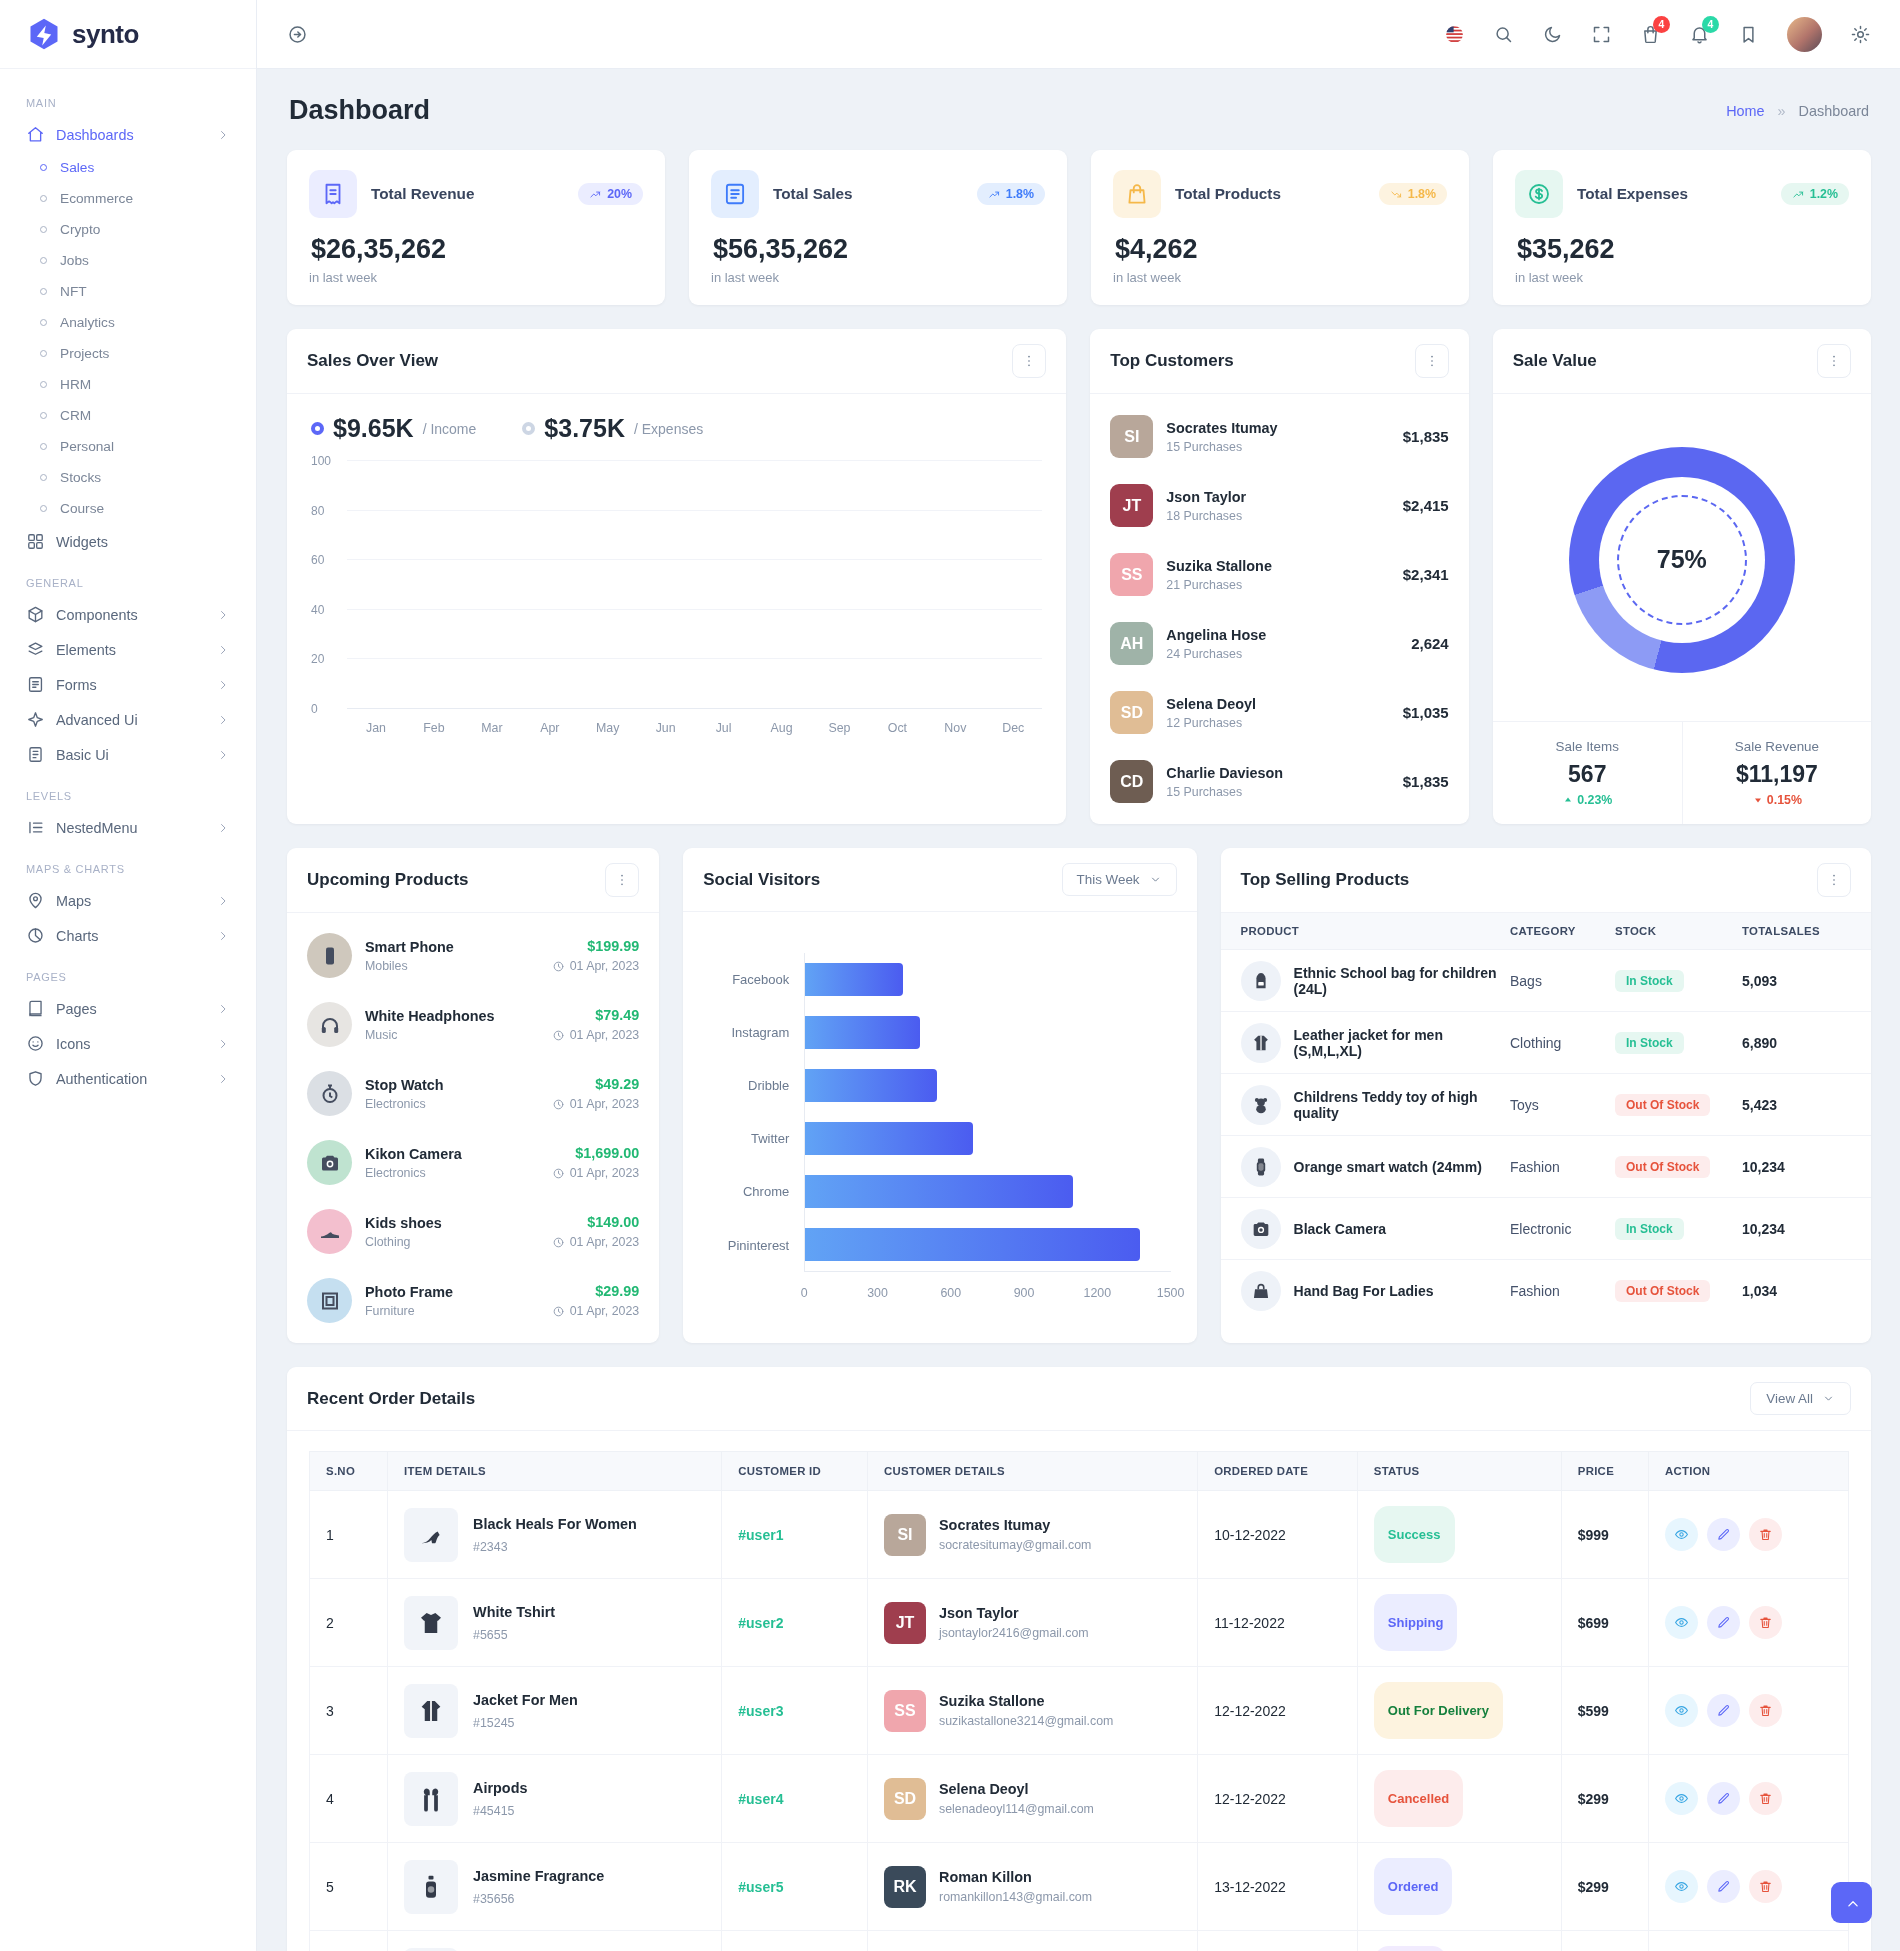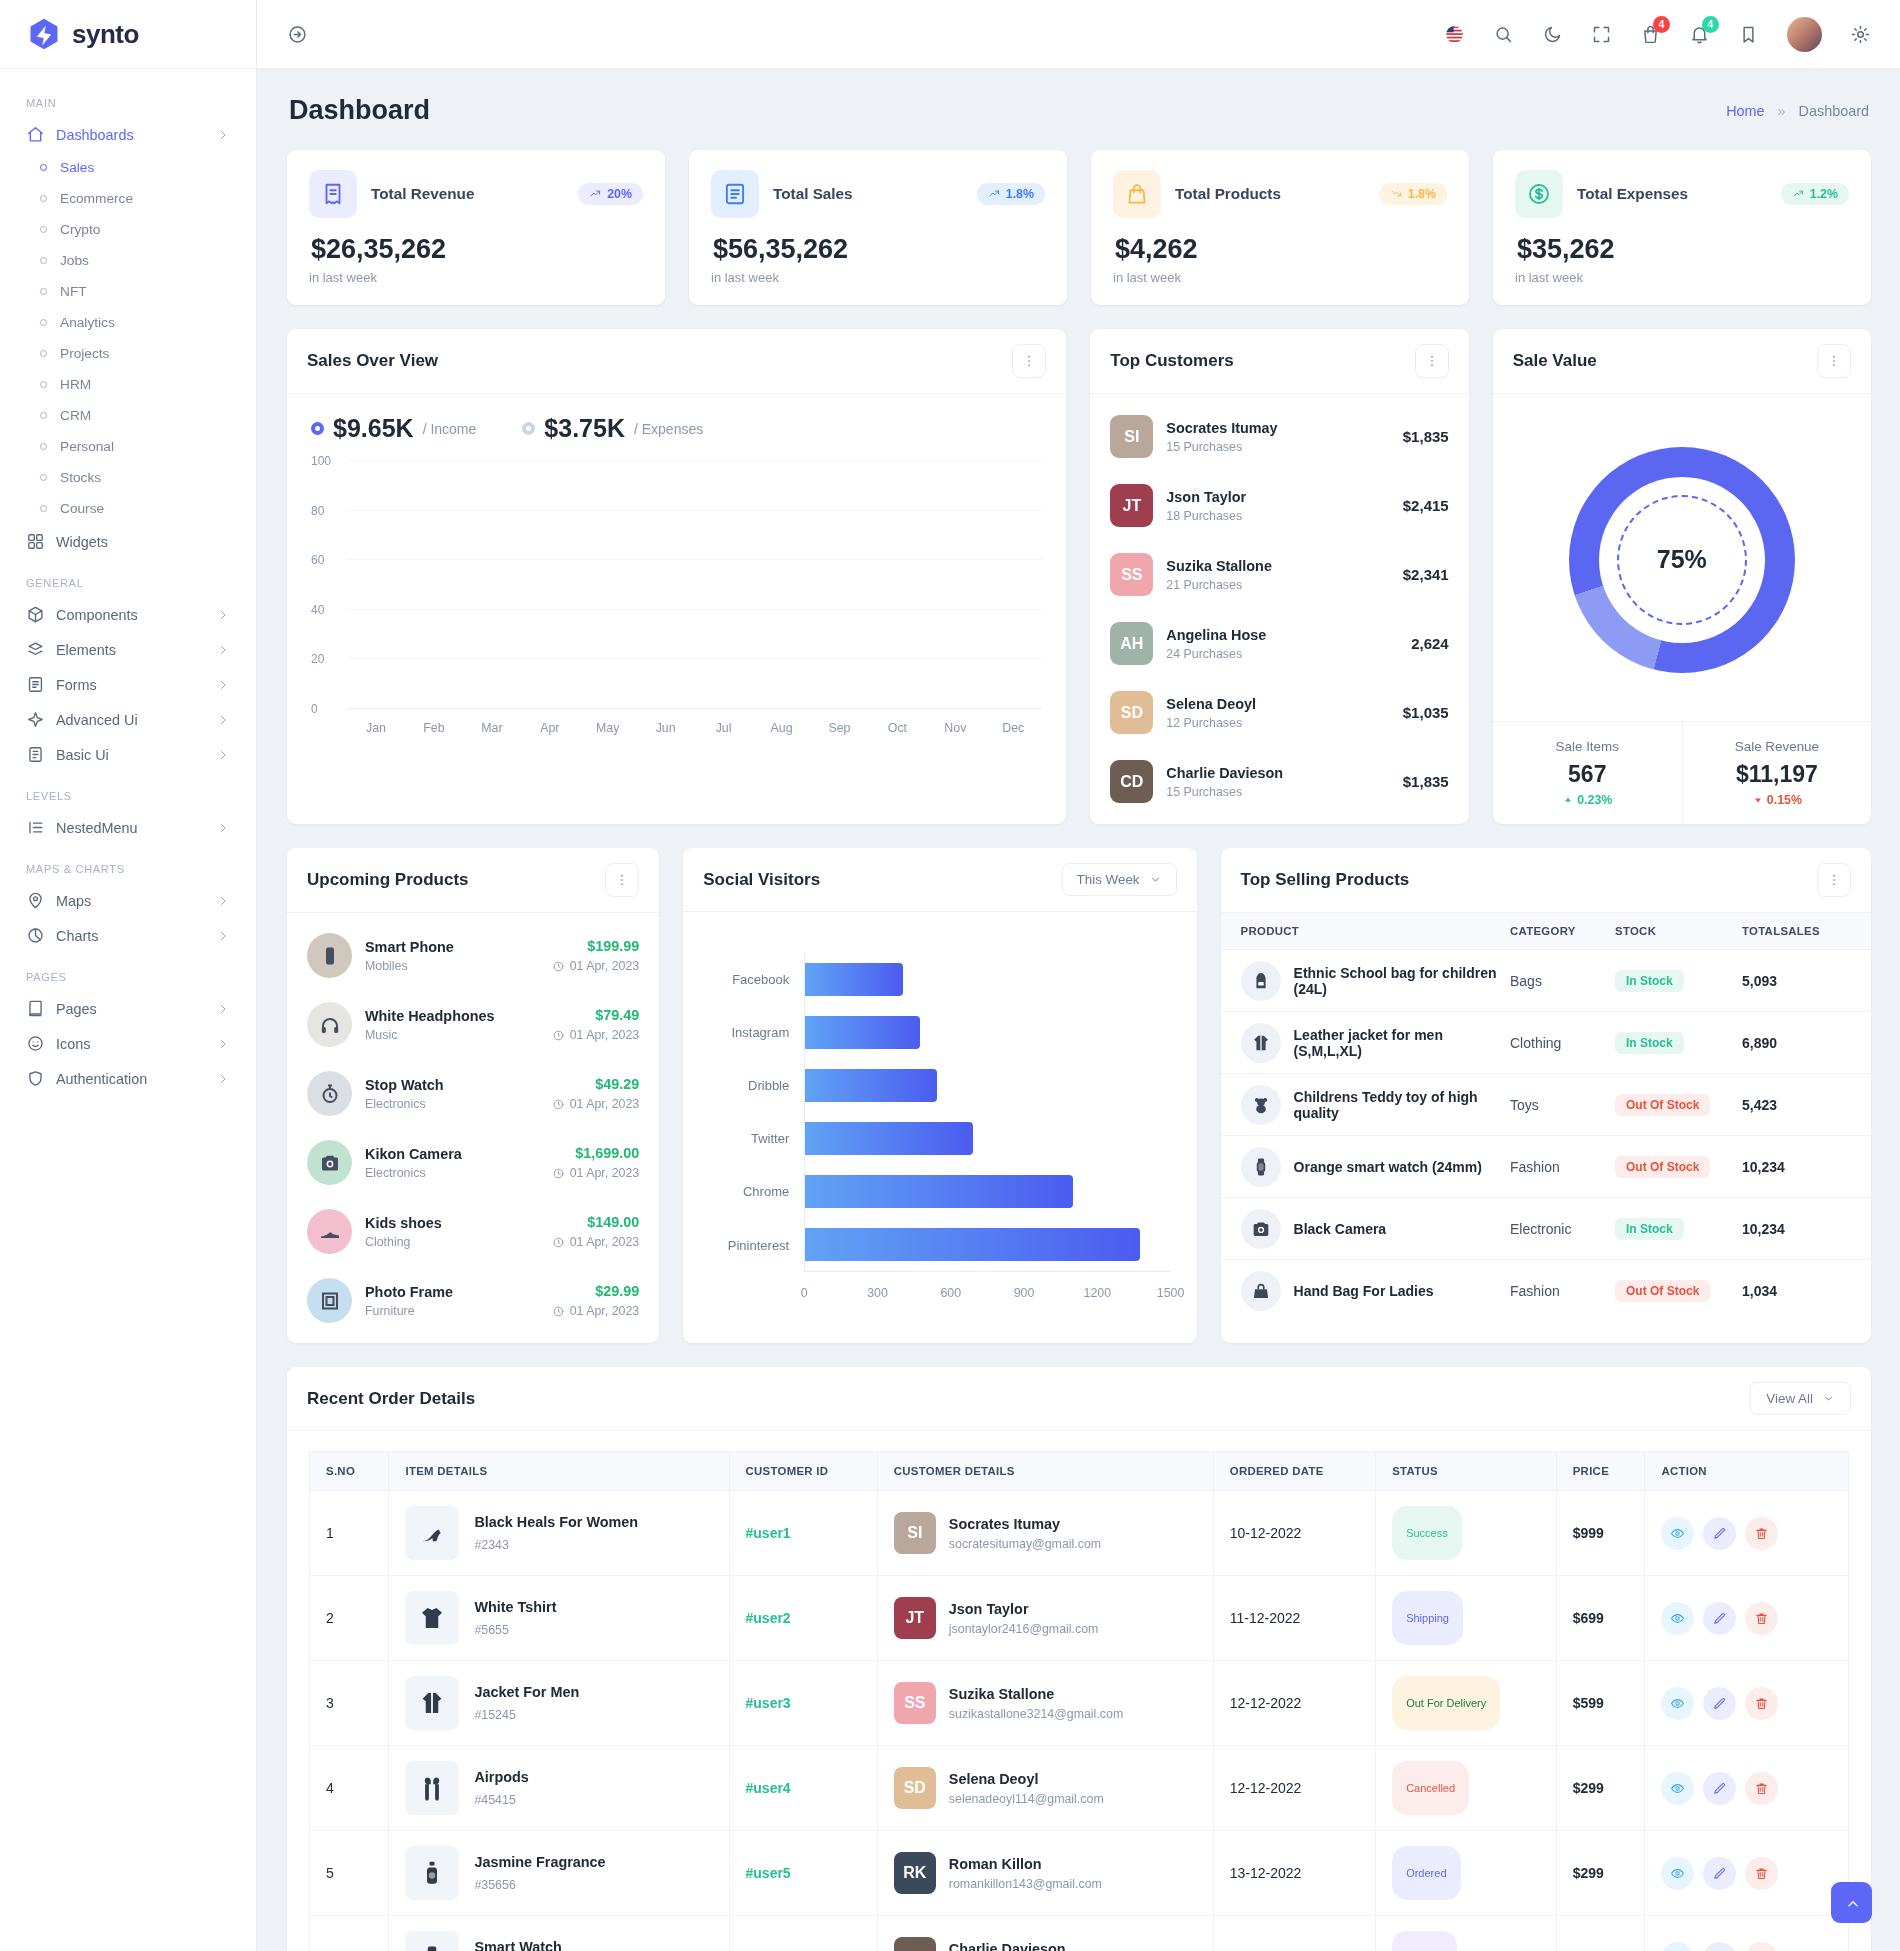--- a/index.html
+++ b/index.html
@@ -50,21 +50,21 @@
   .card-title{font-size:17px;font-weight:700}
   .dots-btn{width:34px;height:34px;border:1px solid #e9edf4;border-radius:8px;display:flex;align-items:center;justify-content:center;color:#6b7a90;background:#fff;cursor:pointer}
   .ic16{width:16px;height:16px;display:inline-block}
   .ic16 svg{width:100%;height:100%}
   
   .stat-card{padding:20px 22px}
   .stat-top{display:flex;align-items:center;gap:14px}
   .stat-ic{width:48px;height:48px;border-radius:10px;display:flex;align-items:center;justify-content:center}
   .stat-ic svg{width:26px;height:26px}
   .stat-label{font-size:15.3px;font-weight:600;color:#39455e;flex:1}
-  .stat-badge{font-size:12.4px;font-weight:600;padding:4px 11px;border-radius:14px;display:flex;gap:5px;align-items:flex-start}
+  .stat-badge{font-size:12.4px;font-weight:600;padding:4px 11px;border-radius:14px;display:flex;gap:5px;align-items:flex-end}
   .stat-badge .ic13{width:13px;height:13px}
   .stat-badge .ic13 svg{width:100%;height:100%}
   .stat-value{font-size:27px;font-weight:700;margin:16px 2px 5px}
   .stat-sub{font-size:13px;color:#8c98ab}
   
   .sov-legend{display:flex;gap:46px;padding:20px 24px 8px}
   .leg-item{display:flex;align-items:center;gap:9px}
   .leg-dot{width:13px;height:13px;border-radius:50%;border:4px solid #5c67f7;background:#fff}
   .leg-dot.gray{border-color:#cdd6e4}
   .leg-val{font-size:25px;font-weight:700}
@@ -147,21 +147,21 @@
   td{border:1px solid #f0f2f7;padding:15px 16px;font-size:14px;vertical-align:middle}
   .item-cell{display:flex;align-items:center;gap:15px}
   .item-thumb{width:54px;height:54px;border-radius:8px;background:#f1f4f9;display:flex;align-items:center;justify-content:center;color:#333a49;flex-shrink:0}
   .item-thumb svg{width:30px;height:30px}
   .item-name{font-weight:700;font-size:14.4px}
   .item-code{color:#8c98ab;font-size:12.4px;margin-top:8px}
   .cid{color:#26bf94;font-weight:600}
   .cust-cell{display:flex;align-items:center;gap:13px}
   .cust-cell .avatar{width:42px;height:42px;border-radius:8px}
   .email{color:#8c98ab;font-size:12.4px;margin-top:5px}
-  .status-pill{padding:21px 14px;border-radius:15px;font-size:11px;font-weight:400;display:inline-block;white-space:nowrap}
+  .status-pill{padding:21px 14px;border-radius:15px;font-size:13px;font-weight:700;display:inline-block;white-space:nowrap}
   .status-pill.success{background:#e6f7f1;color:#26bf94}
   .status-pill.info{background:#ebedff;color:#5c67f7}
   .status-pill.warning{background:#fdf3df;color:#15803d}
   .status-pill.danger{background:#fdecec;color:#e6533c}
   .status-pill.purple{background:#f1ebfe;color:#8e63e5}
   .price-cell{font-weight:600}
   .act-btn{width:33px;height:33px;border-radius:50%;display:inline-flex;align-items:center;justify-content:center;margin-right:9px;cursor:pointer;border:none}
   .act-btn svg{width:15px;height:15px}
   .act-view{background:#e7f6fe;color:#38a6e3}
   .act-edit{background:#ebedff;color:#5c67f7}

